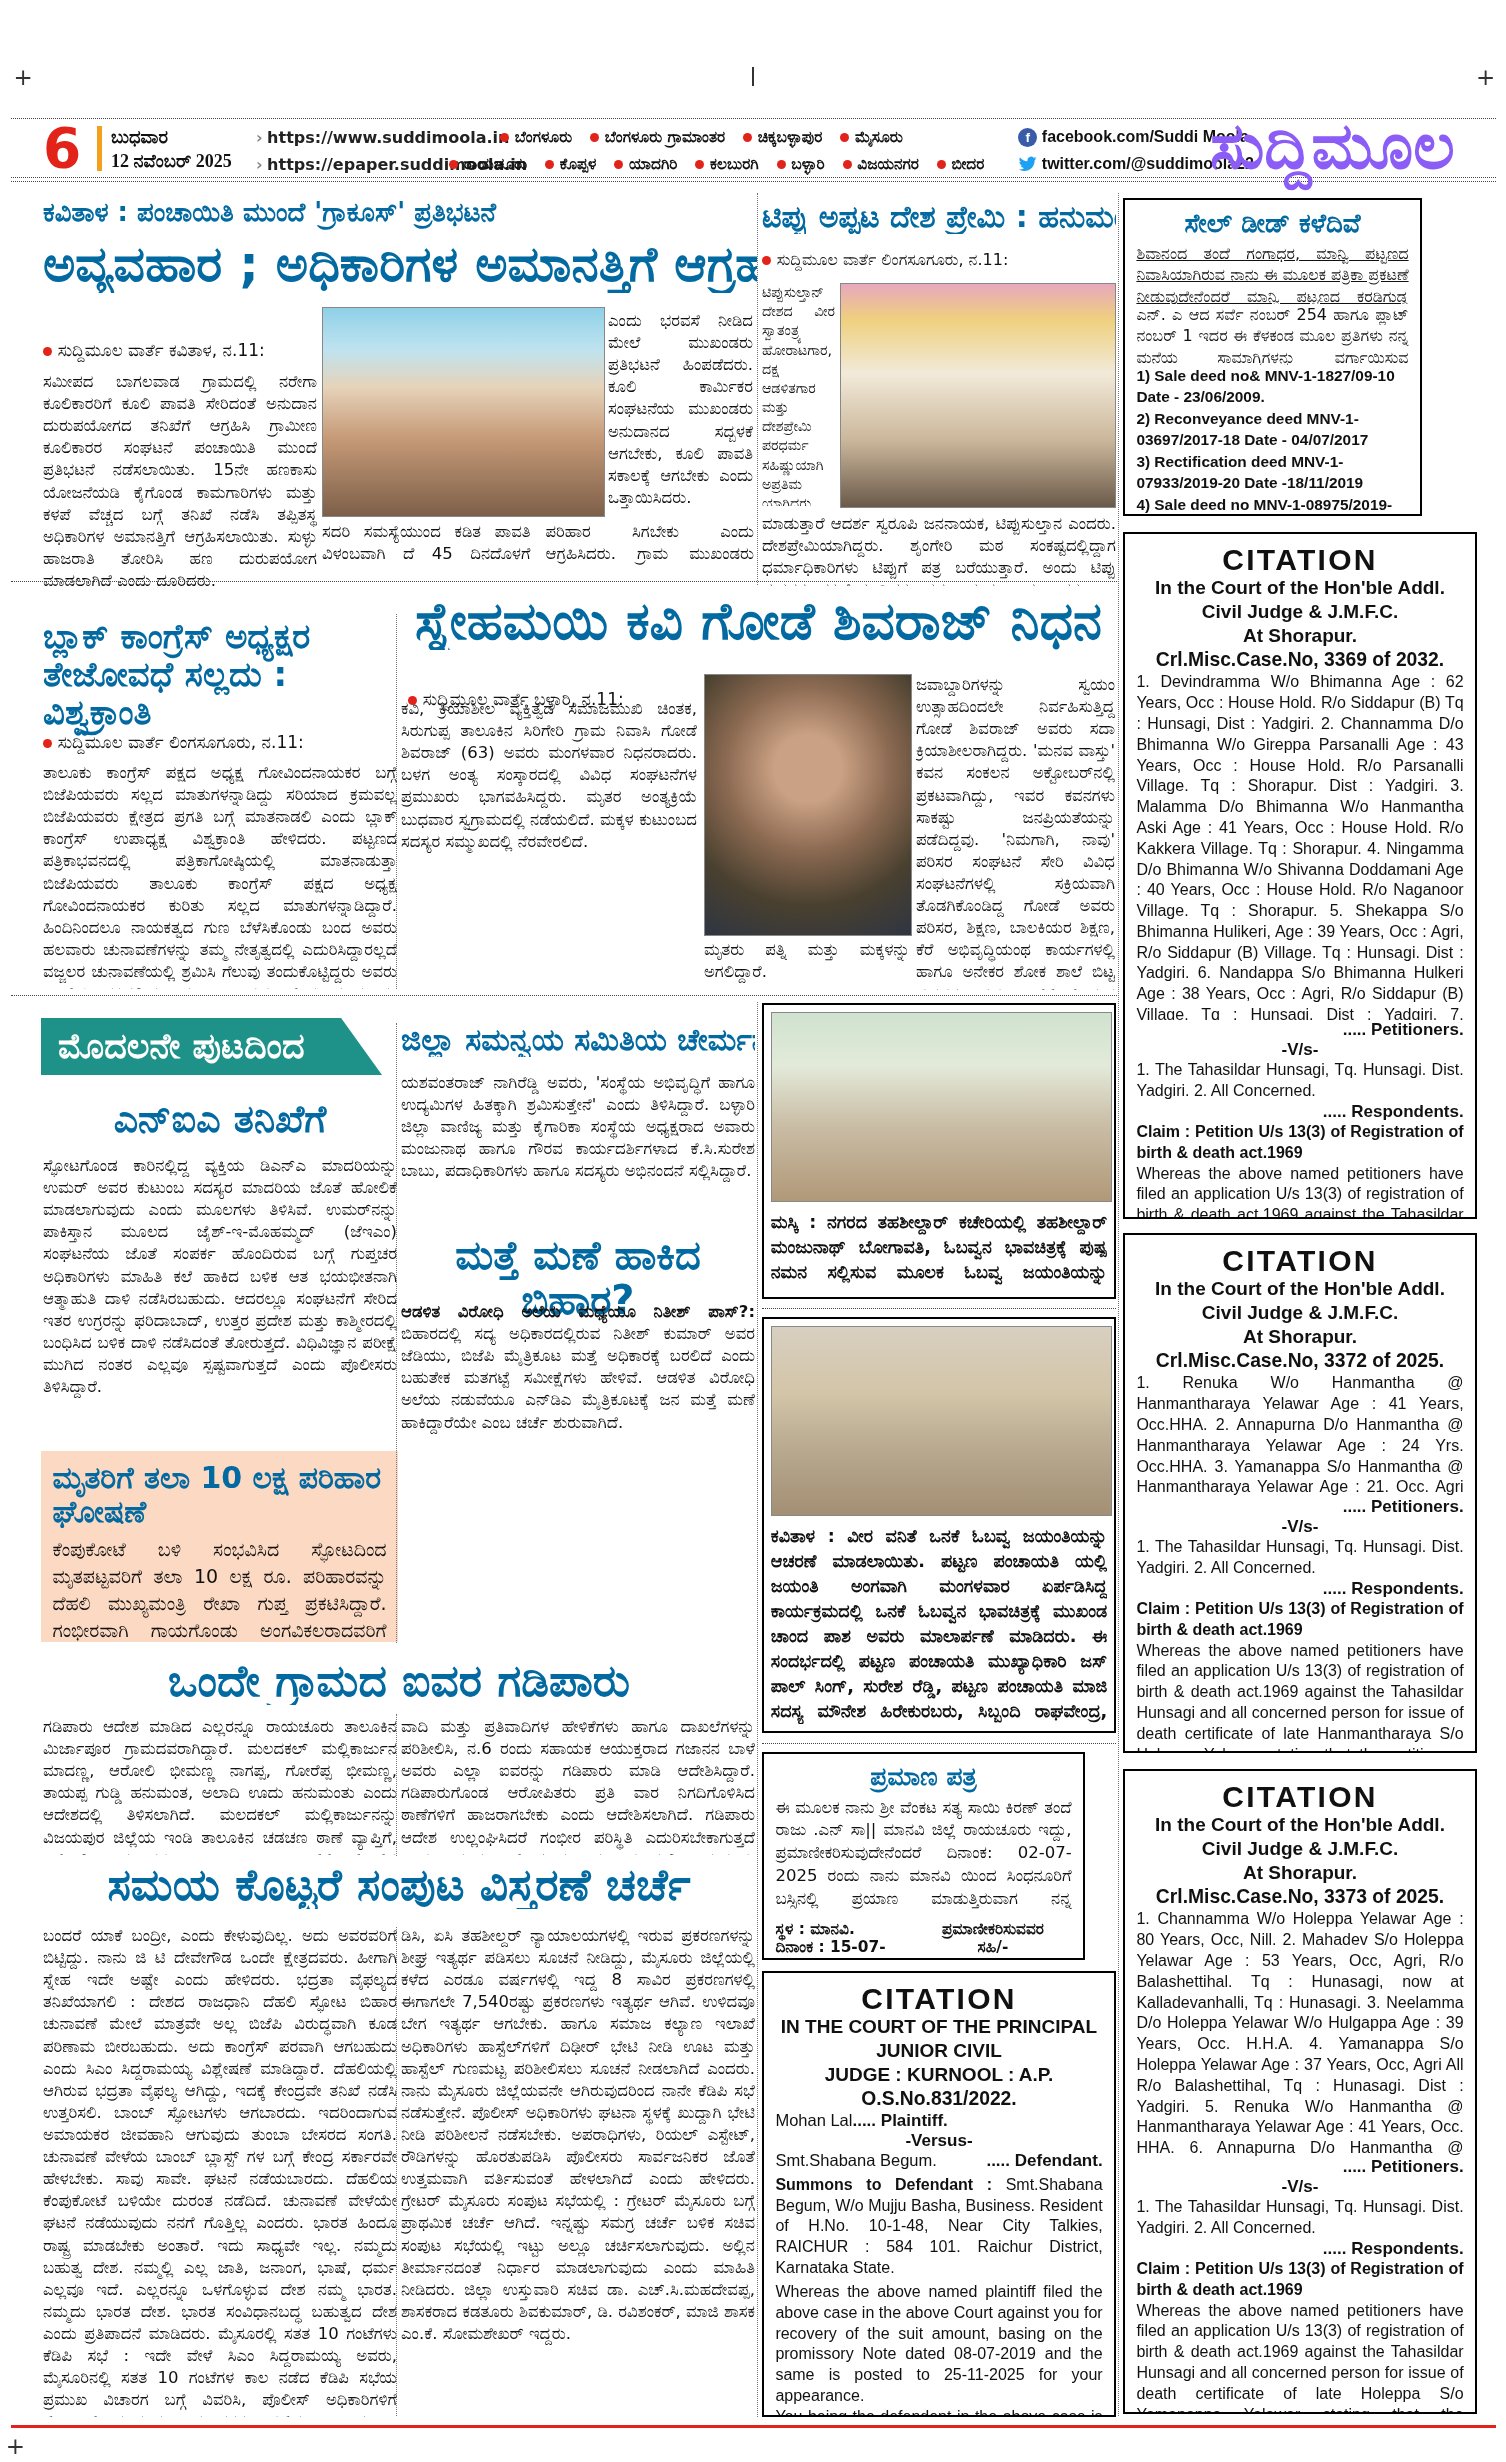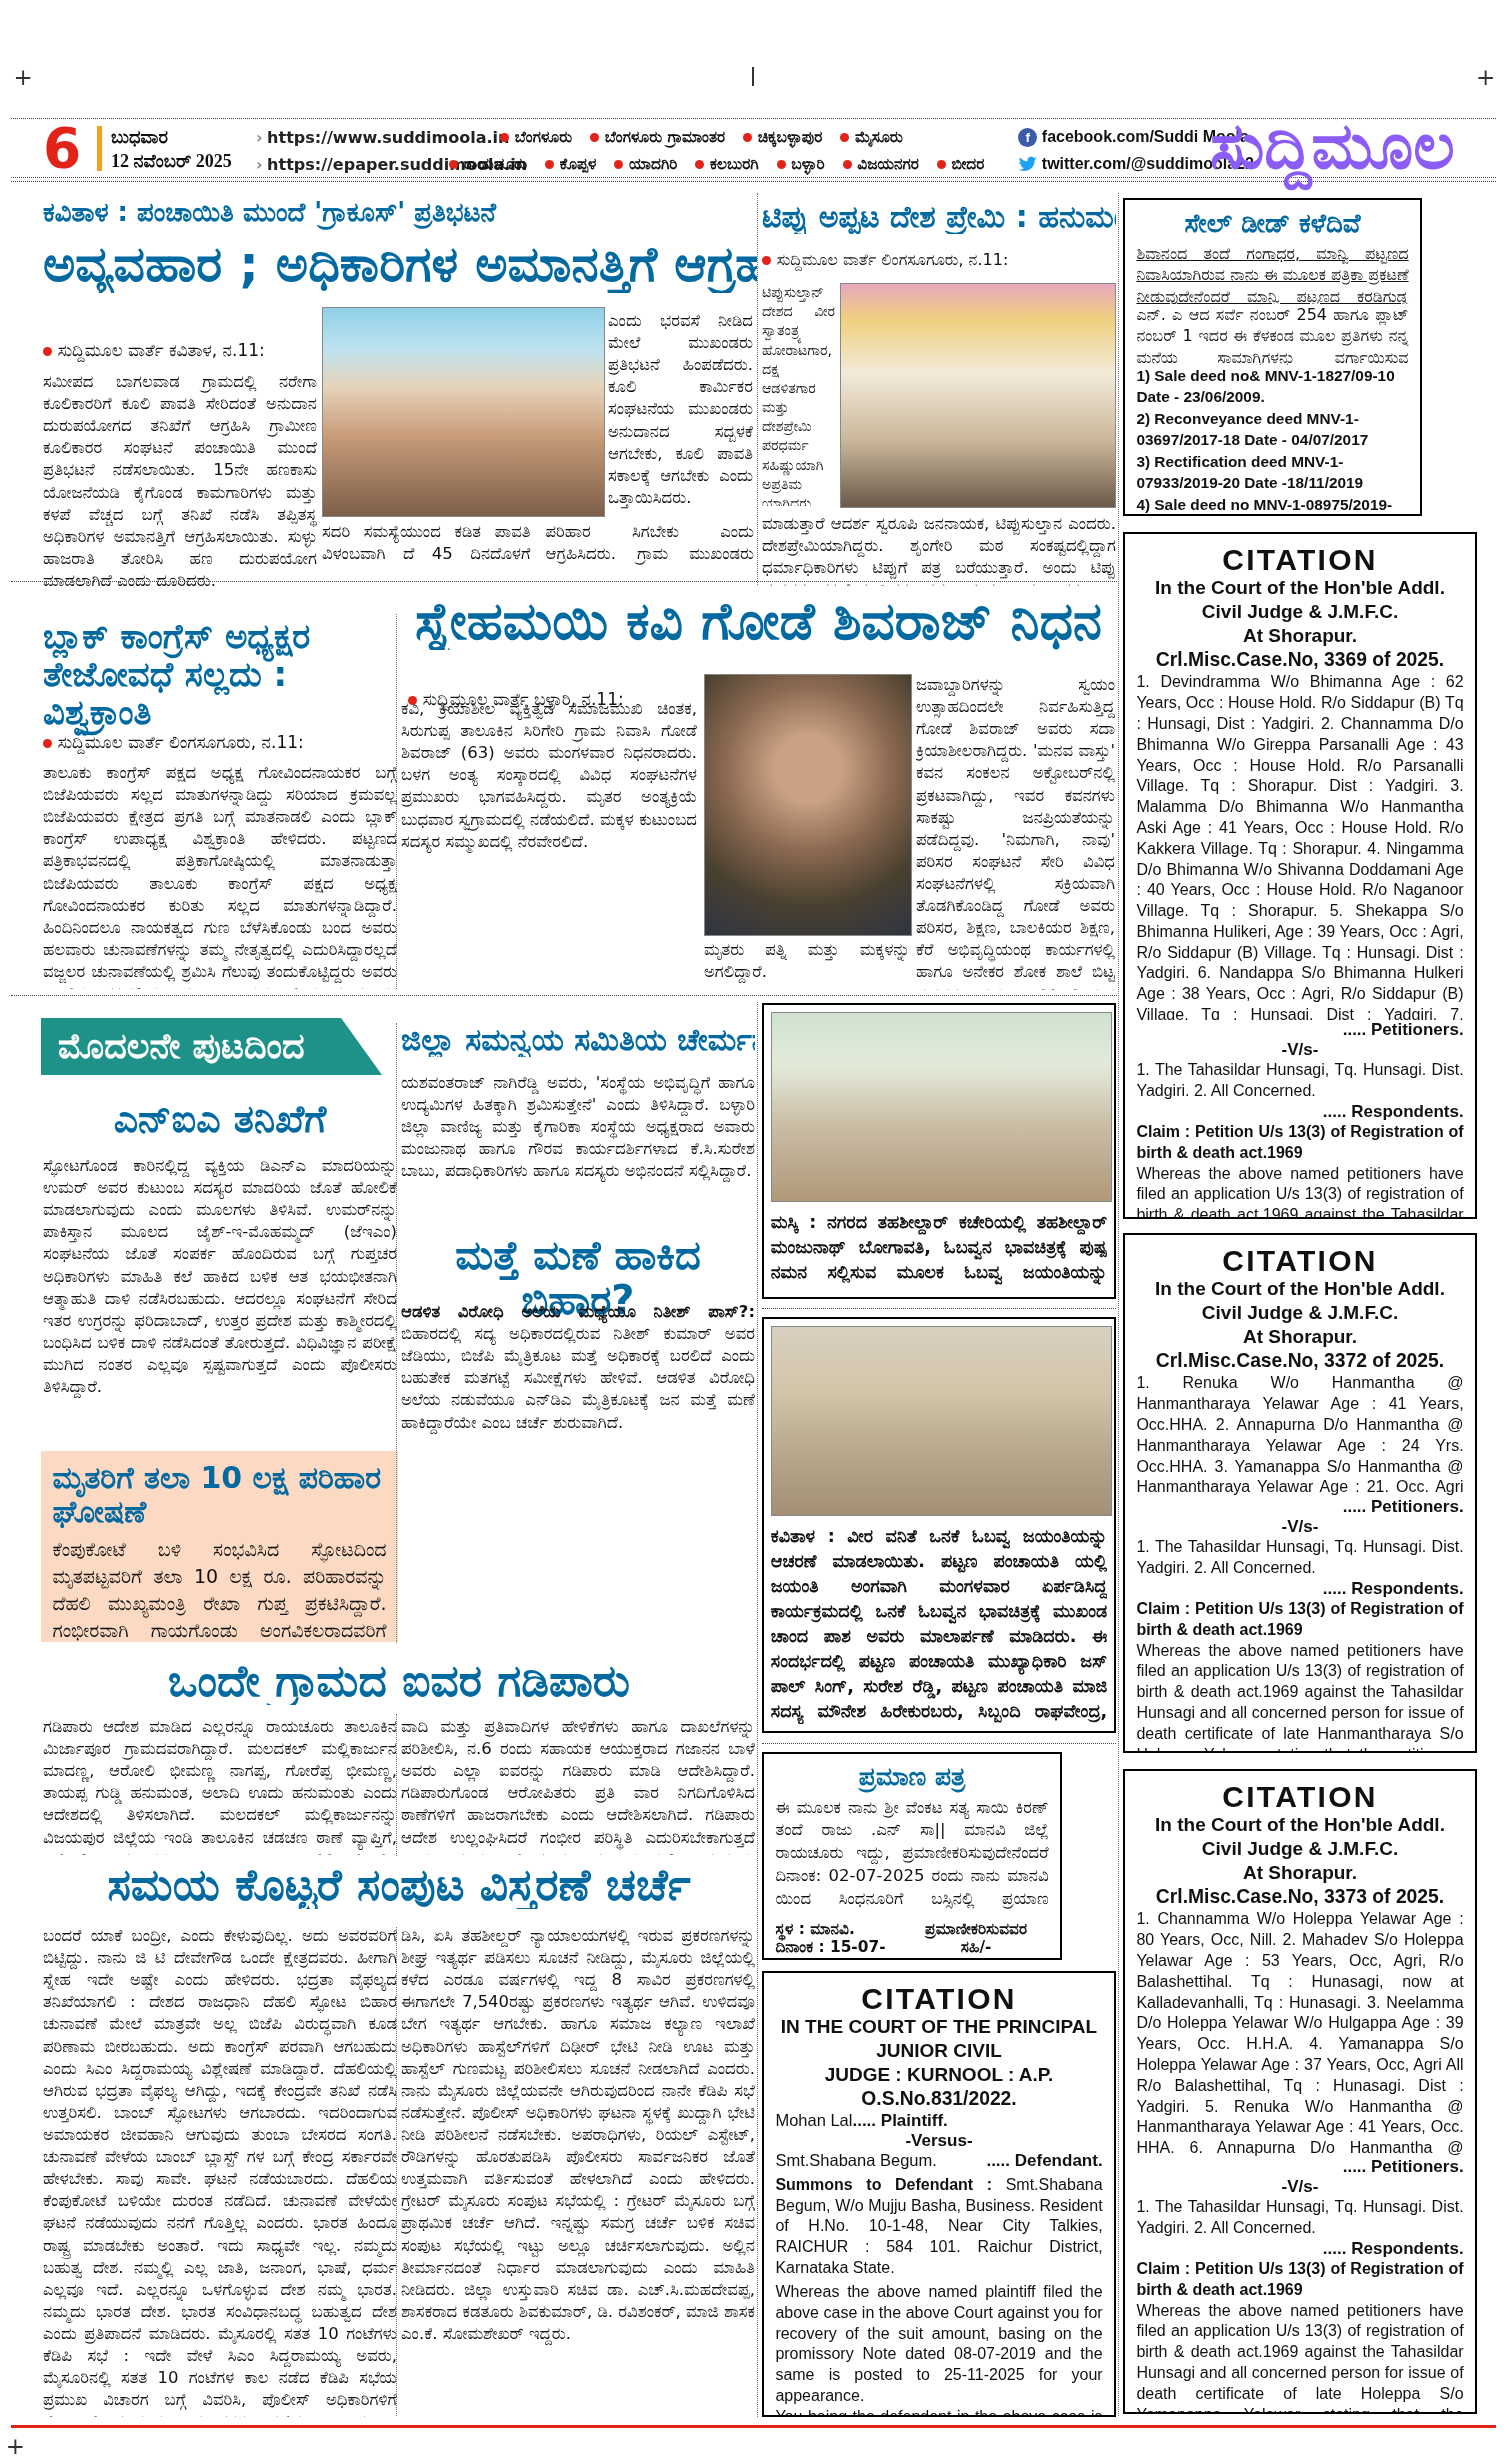--- a/index.html
+++ b/index.html
@@ -135,21 +135,21 @@
     <div class="cap ctr" style="margin-top:8px;height:80px;overflow:hidden;text-align:justify;">ಮಸ್ಕಿ : ನಗರದ ತಹಶೀಲ್ದಾರ್ ಕಚೇರಿಯಲ್ಲಿ ತಹಶೀಲ್ದಾರ್ ಮಂಜುನಾಥ್ ಬೋಗಾವತಿ, ಓಬವ್ವನ ಭಾವಚಿತ್ರಕ್ಕೆ ಪುಷ್ಪ ನಮನ ಸಲ್ಲಿಸುವ ಮೂಲಕ ಓಬವ್ವ ಜಯಂತಿಯನ್ನು ಆಚರಿಸಲಾಯಿತು. ಈ ಸಂದರ್ಭದಲ್ಲಿ ಕಂದಾಯ ಇಲಾಖೆಯ ಅಧಿಕಾರಿಗಳು ಮತ್ತು ಸಿಬ್ಬಂದಿ ವರ್ಗದವರು ಉಪಸ್ಥಿತರಿದ್ದರು.</div>
   </div>
   <div class="abs dotted-h" style="left:762px;top:1308px;width:354px;"></div>
 
   <div class="abs noticebox" style="left:762px;top:1317px;width:354px;height:416px;padding:6.8px;">
     <div class="photo" style="width:339px;height:188px;background:linear-gradient(180deg,#d8cfc0 0%,#d3c5a8 35%,#bba castle 0,#b8a98f 65%,#a38f74 100%);background:linear-gradient(180deg,#d8cfc0 0%,#d3c5a8 35%,#b8a98f 65%,#a38f74 100%);"></div>
     <div class="cap ctr" style="margin-top:8px;height:200px;overflow:hidden;text-align:justify;">ಕವಿತಾಳ : ವೀರ ವನಿತೆ ಒನಕೆ ಓಬವ್ವ ಜಯಂತಿಯನ್ನು ಆಚರಣೆ ಮಾಡಲಾಯಿತು. ಪಟ್ಟಣ ಪಂಚಾಯತಿ ಯಲ್ಲಿ ಜಯಂತಿ ಅಂಗವಾಗಿ ಮಂಗಳವಾರ ಏರ್ಪಡಿಸಿದ್ದ ಕಾರ್ಯಕ್ರಮದಲ್ಲಿ ಒನಕೆ ಓಬವ್ವನ ಭಾವಚಿತ್ರಕ್ಕೆ ಮುಖಂಡ ಚಾಂದ ಪಾಶ ಅವರು ಮಾಲಾರ್ಪಣೆ ಮಾಡಿದರು. ಈ ಸಂದರ್ಭದಲ್ಲಿ ಪಟ್ಟಣ ಪಂಚಾಯತಿ ಮುಖ್ಯಾಧಿಕಾರಿ ಜಸ್ ಪಾಲ್ ಸಿಂಗ್, ಸುರೇಶ ರೆಡ್ಡಿ, ಪಟ್ಟಣ ಪಂಚಾಯತಿ ಮಾಜಿ ಸದಸ್ಯ ಮೌನೇಶ ಹಿರೇಕುರಬರು, ಸಿಬ್ಬಂದಿ ರಾಘವೇಂದ್ರ, ಮುತ್ತಲಿಕ್, ಪ್ರಶಾಂತಕುಮಾರ, ರಾಮು, ಮಹೇಶ ರವಿಕುಮಾರ, ರಂಗಸ್ವಾಮಿ, ವೆಂಕಟೇಶ, ತಿರುಪತಿ, ಆಲಂ ಸಾಬ್, ದರವೇಶ್ ಸಾಬ್ ಇನ್ನಿತರರು ಇದ್ದರು.</div>
   </div>
   <div class="abs dotted-h" style="left:762px;top:1743px;width:354px;"></div>
 
-  <div class="abs noticebox" style="left:762px;top:1752px;width:300px;height:208px;">
+  <div class="abs noticebox" style="left:762px;top:1752px;width:323px;height:208px;">
     <div class="hd ctr" style="font-size:25px;">ಪ್ರಮಾಣ ಪತ್ರ</div>
     <div class="jt" style="font-size:16.5px;line-height:1.38;margin-top:5.7px;height:119px;overflow:hidden;">ಈ ಮೂಲಕ ನಾನು ಶ್ರೀ ವೆಂಕಟ ಸತ್ಯ ಸಾಯಿ ಕಿರಣ್ ತಂದೆ ರಾಜು .ಎನ್ ಸಾ|| ಮಾನವಿ ಜಿಲ್ಲೆ ರಾಯಚೂರು ಇದ್ದು, ಪ್ರಮಾಣೀಕರಿಸುವುದೇನೆಂದರೆ ದಿನಾಂಕ: 02-07-2025 ರಂದು ನಾನು ಮಾನವಿ ಯಿಂದ ಸಿಂಧನೂರಿಗೆ ಬಸ್ಸಿನಲ್ಲಿ ಪ್ರಯಾಣ ಮಾಡುತ್ತಿರುವಾಗ ನನ್ನ ಇಂಜಿನಿಯರಿಂಗ್ ಘಟಿಕೋತ್ಸವ ಪ್ರಮಾಣ ಪತ್ರವು ಕಳೆದು ಹೋಗಿರುತ್ತದೆ. ಎಂದು ಈ ಮೂಲಕ ನಾನು ಈ ಕೆಳಗೆ ಸಹಿ ಮಾಡಿರುವುದು ನಿಜವಿರುತ್ತದೆ.</div>
     <div style="display:flex;justify-content:space-between;font-size:15.4px;font-weight:bold;white-space:pre-line;margin-top:4.5px;">
       <span>ಸ್ಥಳ : ಮಾನವಿ.
 ದಿನಾಂಕ : 15-07-2025.</span>
       <span style="text-align:center;">ಪ್ರಮಾಣೀಕರಿಸುವವರ
 ಸಹಿ/-
 ಶ್ರೀ ವೆಂಕಟ ಸತ್ಯ ಸಾಯಿ ಕಿರಣ್ ತಂದೆ
 ರಾಜು. ಎನ್ ಸಾ|| ಮಾನವಿ.
 ಜಿಲ್ಲೆ : ರಾಯಚೂರು.</span>
@@ -184,21 +184,21 @@
     <div class="lat" style="font-size:15.4px;line-height:1.4;font-weight:600;">2) Reconveyance deed MNV-1-03697/2017-18 Date - 04/07/2017</div>
     <div class="lat" style="font-size:15.4px;line-height:1.4;font-weight:600;">3) Rectification deed MNV-1-07933/2019-20 Date -18/11/2019</div>
     <div class="lat" style="font-size:15.4px;line-height:1.4;font-weight:600;">4) Sale deed no MNV-1-08975/2019-2020 Date - 09/12/2019</div>
 
   </div>
 
   <div class="abs noticebox lat" style="left:1123px;top:532px;width:354px;height:687px;">
     <div class="cit-title">CITATION</div>
     <div class="cit-court" style="white-space:pre-line;">In the Court of the Hon'ble Addl. Civil Judge &amp; J.M.F.C.
 At Shorapur.</div>
-    <div class="cit-case">Crl.Misc.Case.No, 3369 of 2025.</div>
+    <div class="cit-case">Crl.Misc.Case.No, 3369 of 2032.</div>
     <div class="cit-body" style="height:348px;overflow:hidden;">1. Devindramma W/o Bhimanna Age : 62 Years, Occ : House Hold. R/o Siddapur (B) Tq : Hunsagi, Dist : Yadgiri. 2. Channamma D/o Bhimanna W/o Gireppa Parsanalli Age : 43 Years, Occ : House Hold. R/o Parsanalli Village. Tq : Shorapur. Dist : Yadgiri. 3. Malamma D/o Bhimanna W/o Hanmantha Aski Age : 41 Years, Occ : House Hold. R/o Kakkera Village. Tq : Shorapur. 4. Ningamma D/o Bhimanna W/o Shivanna Doddamani Age : 40 Years, Occ : House Hold. R/o Naganoor Village. Tq : Shorapur. 5. Shekappa S/o Bhimanna Hulikeri, Age : 39 Years, Occ : Agri, R/o Siddapur (B) Village. Tq : Hunsagi. Dist : Yadgiri. 6. Nandappa S/o Bhimanna Hulkeri Age : 38 Years, Occ : Agri, R/o Siddapur (B) Village. Tq : Hunsagi. Dist : Yadgiri. 7. Shivasharna S/o Bhimanna Hulkeri Age : 32 Years, Occ : Govt. Servant R/o Siddapur (B) Village. Tq : Hunsagi. Dist : Yadgiri. 8. Nagamma D/o Bhimanna W/o Iranna Age : 31 Years, Occ : House Hold. R/o Konal Village. Tq : Shorapur, Dist : Yadgiri.</div>
     <div class="cit-label">..... Petitioners.</div>
     <div class="cit-vs">-V/s-</div>
     <div class="cit-body">1. The Tahasildar Hunsagi, Tq. Hunsagi. Dist. Yadgiri. 2. All Concerned.</div>
     <div class="cit-label">..... Respondents.</div>
     <div class="cit-claim runin">Claim : Petition U/s 13(3) of Registration of birth &amp; death act.1969</div>
     <div class="cit-body" style="height:124px;overflow:hidden;">Whereas the above named petitioners have filed an application U/s 13(3) of registration of birth &amp; death act.1969 against the Tahasildar Hunsagi and all concerned person for issue of death certificate of late Bhimanna S/o Mallappa stating that the petitioners are the only legal heirs and successors of late Bhimanna S/o Mallappa who was died on 31-07-1995 at village Siddapur (B) Tq. Hunsagi, Dist. Yadgiri, Hence the petitioners have filed this petition for issue of death certificate.
 Therefore you are hereby directed to all concerned in the above case and to appear before this court on 17-12-2025 at 11-00 A.M. in person or through pleader duly instruct to answer the petition, failing which necessary orders will be passed in you absence according to law.
 Given under my hand seal of this court on this 11th day of -Nov-2025 at Shorapur.</div>
 

